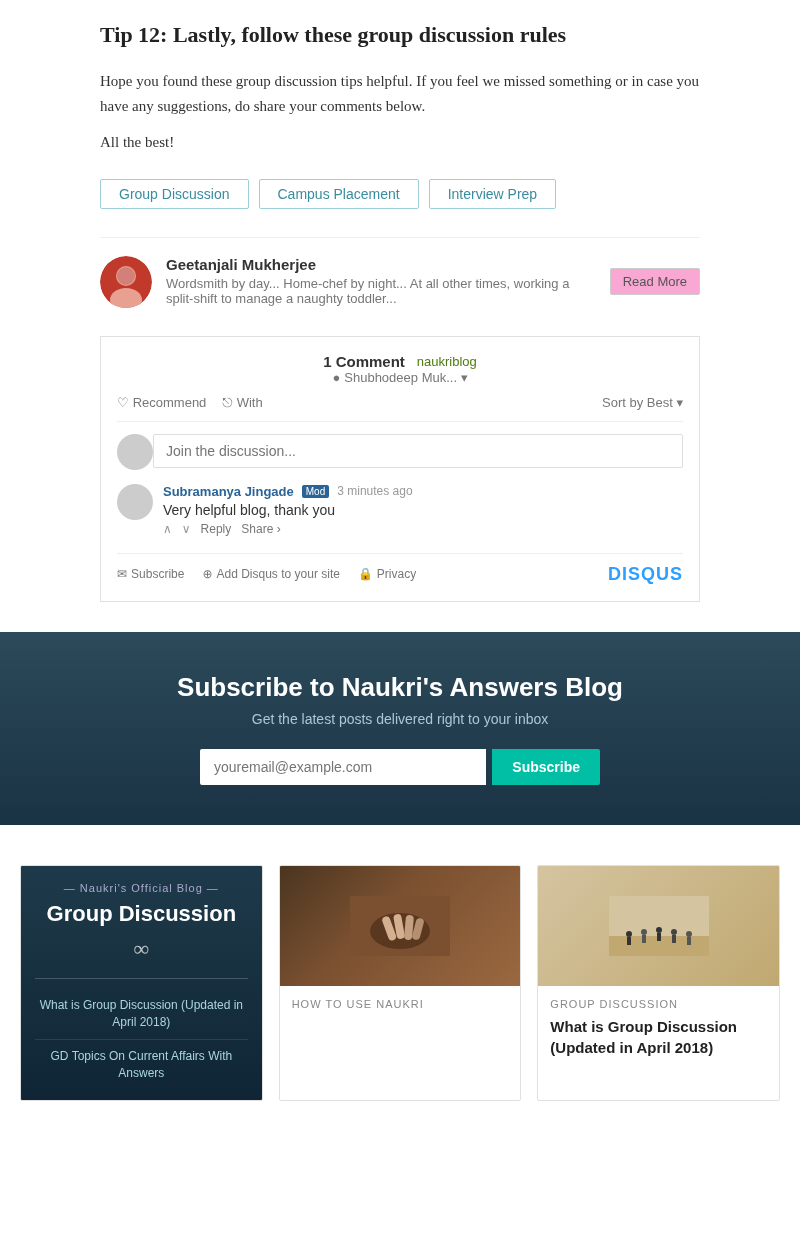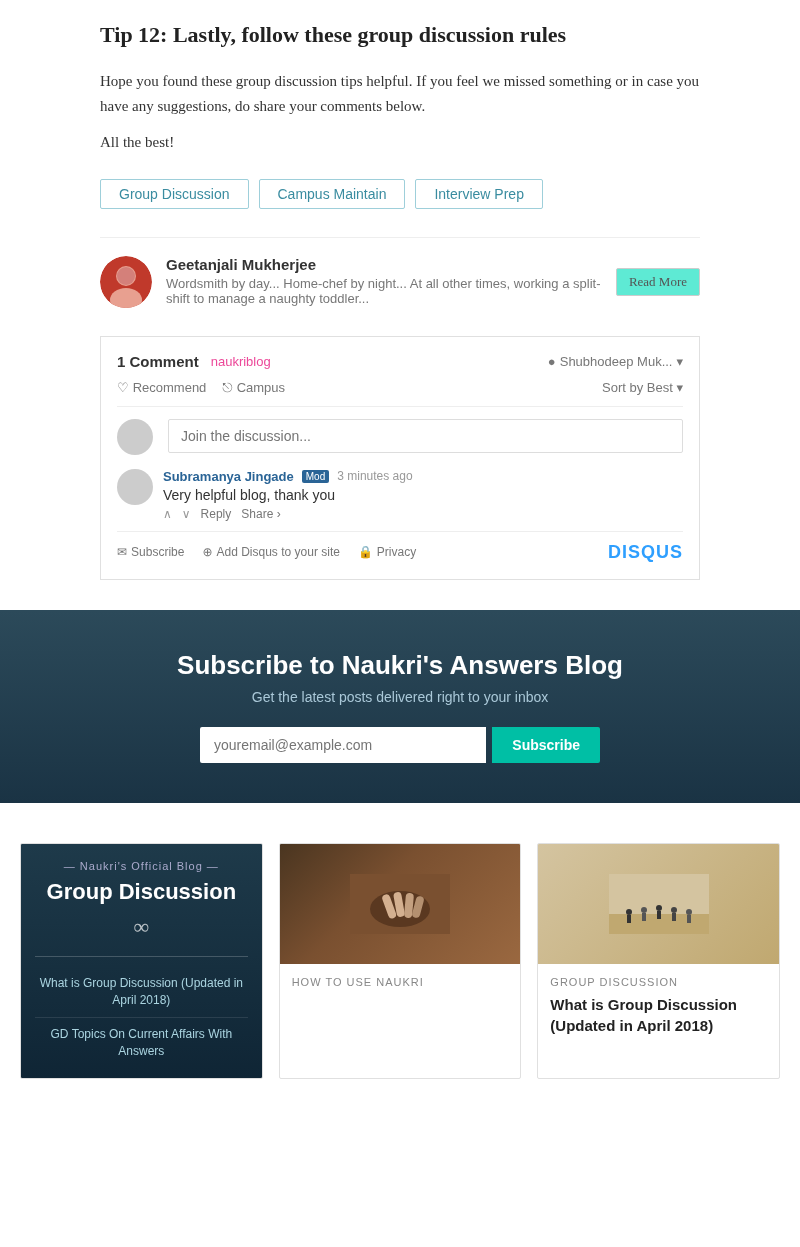--- a/index.html
+++ b/index.html
@@ -15,39 +15,39 @@
     .closing-text { font-size: 15px; line-height: 1.7; margin-bottom: 14px; color: #333; }
     .all-best { font-size: 15px; margin-bottom: 28px; color: #333; }
 
     .tags-section { display: flex; gap: 10px; margin-bottom: 28px; flex-wrap: wrap; }
     .tag-btn { border: 1.5px solid #9ecfda; color: #3a8ca0; background: #fff; padding: 6px 18px; font-size: 14px; cursor: pointer; border-radius: 2px; font-family: Arial, sans-serif; }
 
     .author-section { display: flex; align-items: flex-start; gap: 14px; border-top: 1px solid #eee; padding: 18px 0; margin-bottom: 10px; }
     .author-info { flex: 1; }
     .author-name { font-size: 15px; font-weight: bold; color: #333; font-family: Arial, sans-serif; }
     .author-bio { font-size: 13px; color: #777; margin-top: 3px; font-family: Arial, sans-serif; }
-    .read-more-btn { border: 1px solid #ccc; background: #5eead4; padding: 5px 12px; font-size: 13px; cursor: pointer; color: #555; font-family: Liberation Serif, serif; border-radius: 2px; flex-shrink: 0; align-self: center; }
+    .read-more-btn { border: 1px solid #ccc; background: #f9a8d4; padding: 5px 12px; font-size: 13px; cursor: pointer; color: #555; font-family: Liberation Sans, sans-serif; border-radius: 2px; flex-shrink: 0; align-self: center; }
 
     
     .disqus-section { border: 1px solid #e0e0e0; padding: 16px; margin-bottom: 30px; font-family: Arial, sans-serif; background: #fff; }
-    .disqus-header { display: flex; align-items: center; justify-content: space-between; margin-bottom: 10px; }
+    .disqus-header { display: flex; align-items: center; justify-content: space-between; margin-bottom: 10px; flex-direction: column; }
     .disqus-header-left { display: flex; align-items: center; gap: 12px; }
     .disqus-comment-count { font-size: 15px; font-weight: bold; color: #333; }
-    .disqus-logo-text { font-size: 13px; color: #ec4899; }
+    .disqus-logo-text { font-size: 13px; color: #4d7c0f; }
     .disqus-header-right { font-size: 13px; color: #777; display: flex; align-items: center; gap: 4px; }
     .disqus-actions { display: flex; gap: 18px; margin-bottom: 12px; border-bottom: 1px solid #eee; padding-bottom: 10px; align-items: center; justify-content: space-between; }
     .disqus-actions-left { display: flex; gap: 16px; }
     .disqus-action-btn { font-size: 13px; color: #777; cursor: pointer; display: flex; align-items: center; gap: 4px; background: none; border: none; }
     .disqus-sort { font-size: 13px; color: #777; cursor: pointer; }
 
-    .comment-input-row { display: flex; gap: 15px; margin-bottom: 14px; align-items: flex-start; }
+    .comment-input-row { display: flex; gap: 0; margin-bottom: 14px; align-items: flex-start; }
     .comment-avatar-placeholder { width: 36px; height: 36px; border-radius: 50%; background: #ccc; flex-shrink: 0; }
     .comment-input { flex: 1; border: 1px solid #ddd; padding: 8px 12px; font-size: 14px; color: #999; font-family: Arial, sans-serif; border-radius: 2px; }
 
-    .comment-row { display: flex; gap: 10px; margin-bottom: 10px; align-items: flex-start; }
+    .comment-row { display: flex; gap: 10px; margin-bottom: 17px; align-items: flex-start; }
     .commenter-avatar { width: 36px; height: 36px; border-radius: 50%; background: #ccc; flex-shrink: 0; }
     .comment-body { flex: 1; }
     .comment-meta { display: flex; align-items: center; gap: 8px; margin-bottom: 3px; }
     .commenter-name { font-size: 13px; color: #2a6496; font-weight: bold; cursor: pointer; }
     .commenter-badge { background: #2a6496; color: #fff; font-size: 10px; padding: 1px 4px; border-radius: 2px; }
     .comment-time { font-size: 12px; color: #999; }
     .comment-text { font-size: 14px; color: #333; margin-bottom: 4px; }
     .comment-actions-row { display: flex; gap: 10px; align-items: center; }
     .vote-btn { font-size: 12px; color: #999; cursor: pointer; }
     .comment-reply-btn { font-size: 12px; color: #777; cursor: pointer; }
@@ -95,21 +95,21 @@
 
 <div class="main-content">
   <h2 class="tip-title">Tip 12: Lastly, follow these group discussion rules</h2>
 
 
   <p class="closing-text">Hope you found these group discussion tips helpful. If you feel we missed something or in case you have any suggestions, do share your comments below.</p>
   <p class="all-best">All the best!</p>
 
   <div class="tags-section">
     <button class="tag-btn">Group Discussion</button>
-    <button class="tag-btn">Campus Maintain</button>
+    <button class="tag-btn">Campus Placement</button>
     <button class="tag-btn">Interview Prep</button>
   </div>
 
   <div class="author-section">
     <div class="author-face">
       <svg width="52" height="52" viewBox="0 0 52 52" xmlns="http://www.w3.org/2000/svg">
         <circle cx="26" cy="26" r="26" fill="#c0392b"></circle>
         <circle cx="26" cy="20" r="10" fill="#e8a090"></circle>
         <ellipse cx="26" cy="44" rx="16" ry="12" fill="#e8a090"></ellipse>
         <circle cx="26" cy="20" r="9" fill="#d4807a"></circle>
@@ -136,21 +136,21 @@
     </div>
 
     <div class="disqus-actions">
       <div class="disqus-actions-left">
         <button class="disqus-action-btn">
           <span>♡</span>
           <span>Recommend</span>
         </button>
         <button class="disqus-action-btn">
           <span>⎋</span>
-          <span>Campus</span>
+          <span>With</span>
         </button>
       </div>
       <div class="disqus-sort">
         <span>Sort by Best</span>
         <span> ▾</span>
       </div>
     </div>
 
     <div class="comment-input-row">
       <div class="comment-avatar-placeholder"></div>

